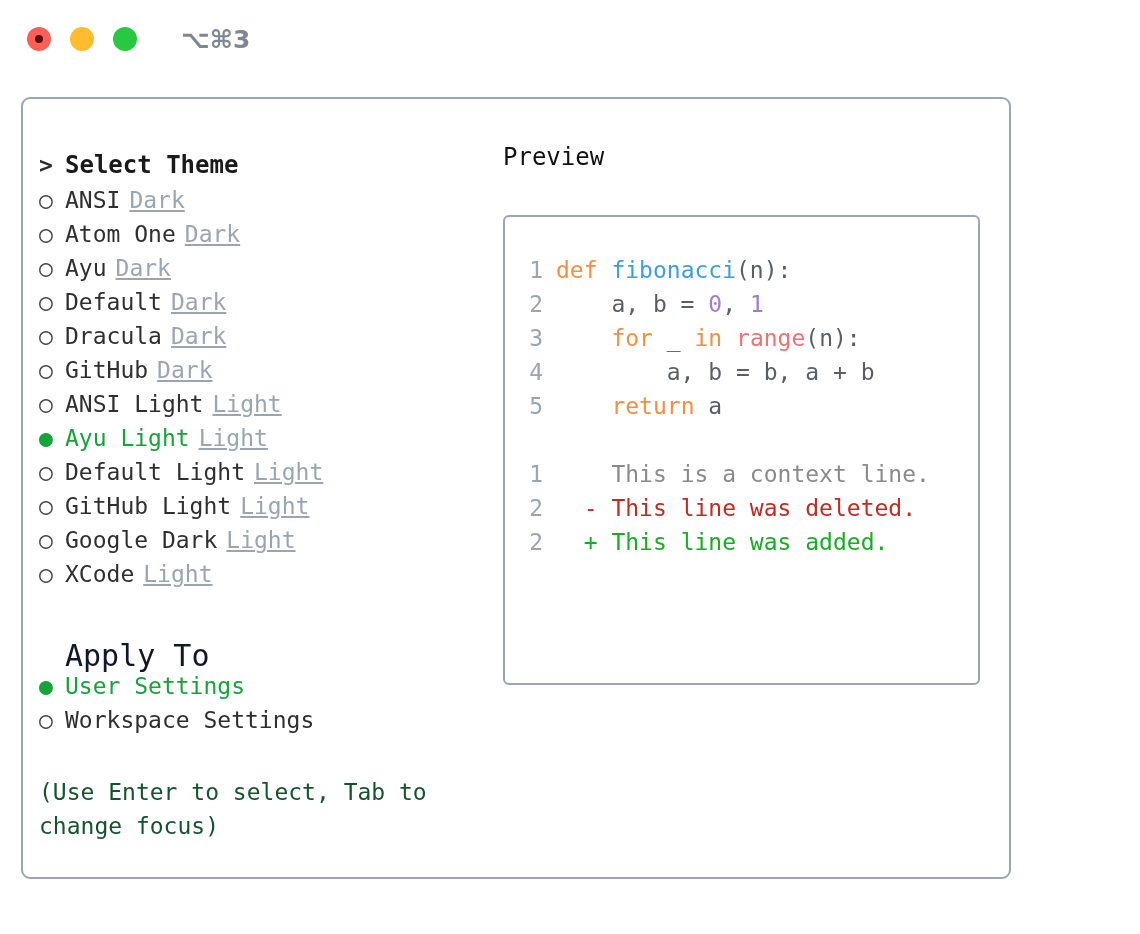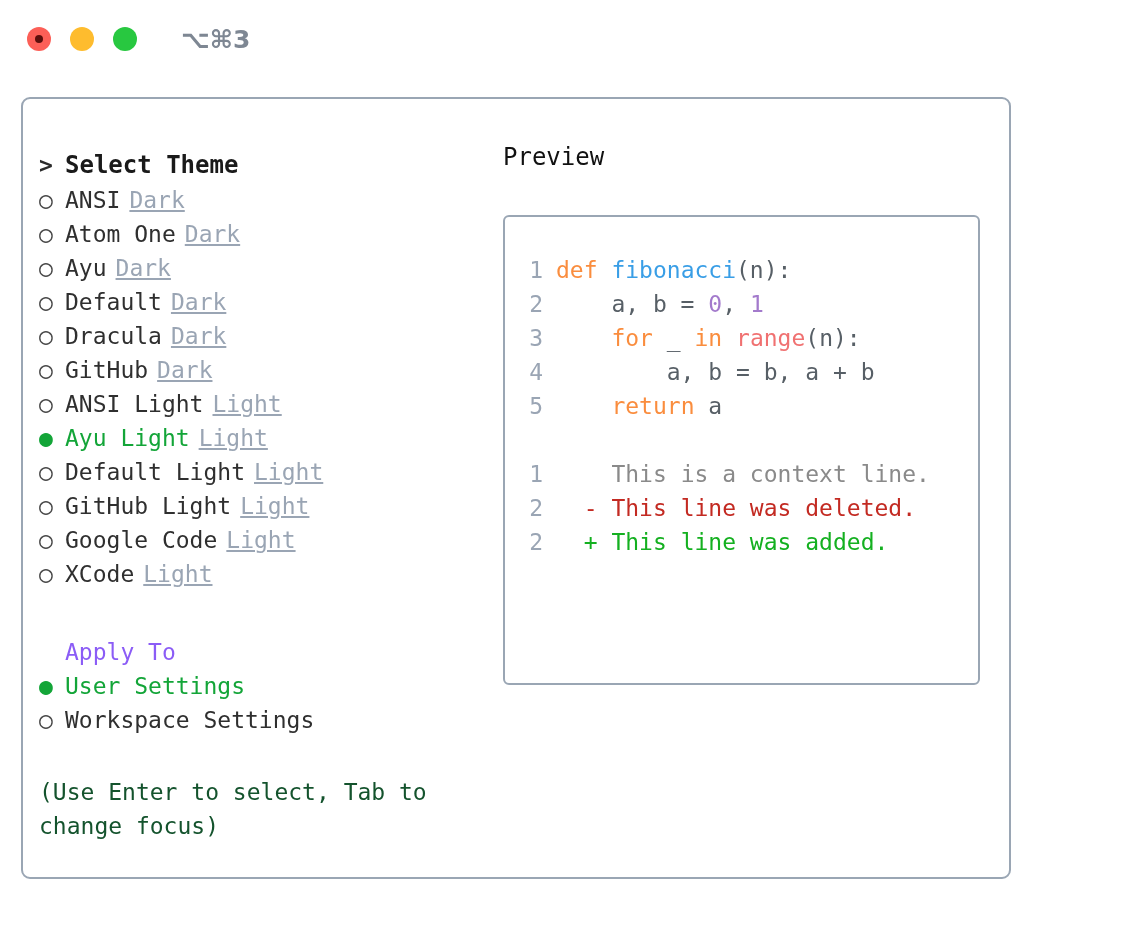--- a/index.html
+++ b/index.html
@@ -113,25 +113,25 @@
   .label.selected {
     color: #13a538;
   }
   .tag {
     color: #9aa5b4;
     margin-left: 9px;
     text-decoration: underline;
   }
   .section-gap { height: 44px; }
   .apply-heading {
-    font-size: 23px;
-    color: #8b5cf6;
+    font-size: 30px;
+    color: #0f172a;
     height: 34px;
     display: flex;
-    align-items: flex-start;
+    align-items: flex-end;
   }
   .hint {
     margin-top: 34px;
     font-size: 23px;
     color: #14532d;
     line-height: 34px;
     width: 400px;
   }
 
   
@@ -204,21 +204,21 @@
           <div class="row"><span class="marker bullet-empty">○</span><span class="label">ANSI</span><span class="tag">Dark</span></div>
           <div class="row"><span class="marker bullet-empty">○</span><span class="label">Atom One</span><span class="tag">Dark</span></div>
           <div class="row"><span class="marker bullet-empty">○</span><span class="label">Ayu</span><span class="tag">Dark</span></div>
           <div class="row"><span class="marker bullet-empty">○</span><span class="label">Default</span><span class="tag">Dark</span></div>
           <div class="row"><span class="marker bullet-empty">○</span><span class="label">Dracula</span><span class="tag">Dark</span></div>
           <div class="row"><span class="marker bullet-empty">○</span><span class="label">GitHub</span><span class="tag">Dark</span></div>
           <div class="row"><span class="marker bullet-empty">○</span><span class="label">ANSI Light</span><span class="tag">Light</span></div>
           <div class="row"><span class="marker bullet-filled">●</span><span class="label selected">Ayu Light</span><span class="tag">Light</span></div>
           <div class="row"><span class="marker bullet-empty">○</span><span class="label">Default Light</span><span class="tag">Light</span></div>
           <div class="row"><span class="marker bullet-empty">○</span><span class="label">GitHub Light</span><span class="tag">Light</span></div>
-          <div class="row"><span class="marker bullet-empty">○</span><span class="label">Google Code</span><span class="tag">Light</span></div>
+          <div class="row"><span class="marker bullet-empty">○</span><span class="label">Google Dark</span><span class="tag">Light</span></div>
           <div class="row"><span class="marker bullet-empty">○</span><span class="label">XCode</span><span class="tag">Light</span></div>
         </div>
 
       <div class="section-gap"></div>
 
       <div class="apply-heading">
         <span class="marker"> </span>
           <span>Apply To</span>
       </div>
 

